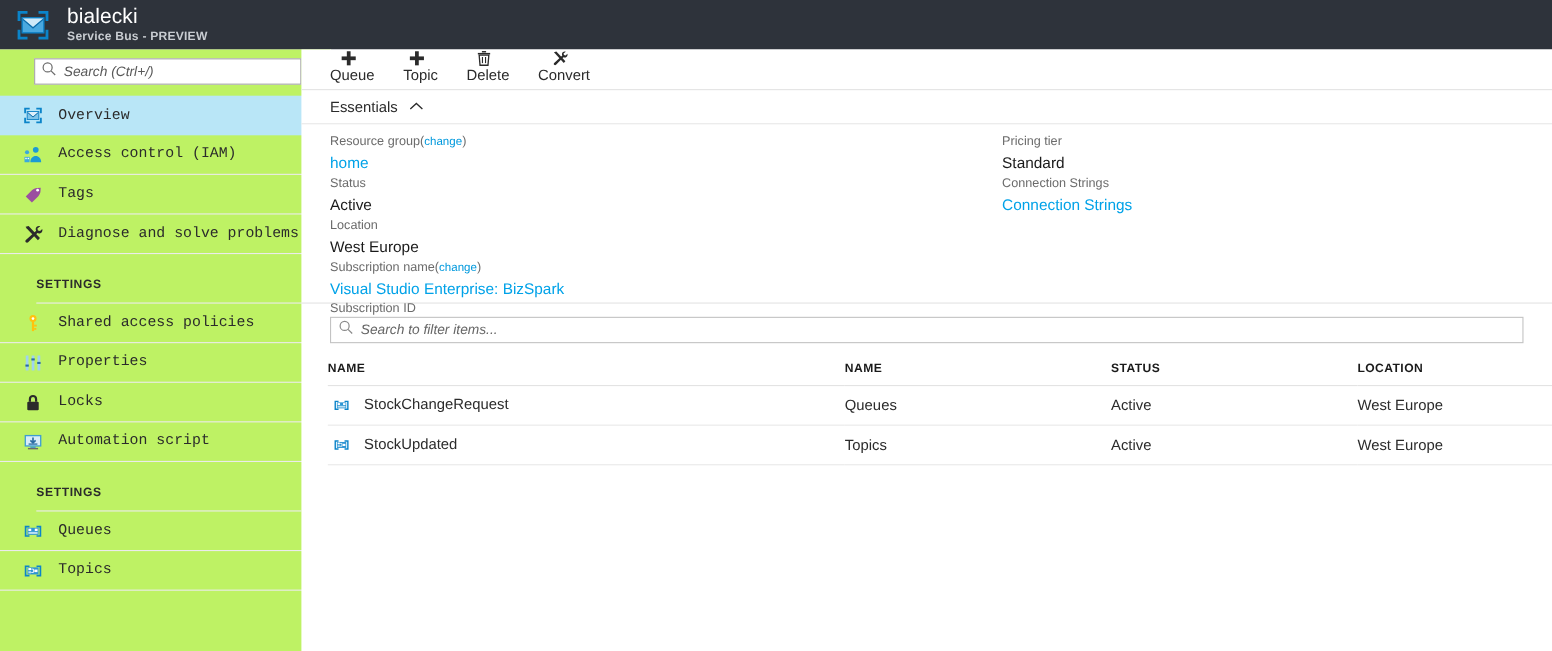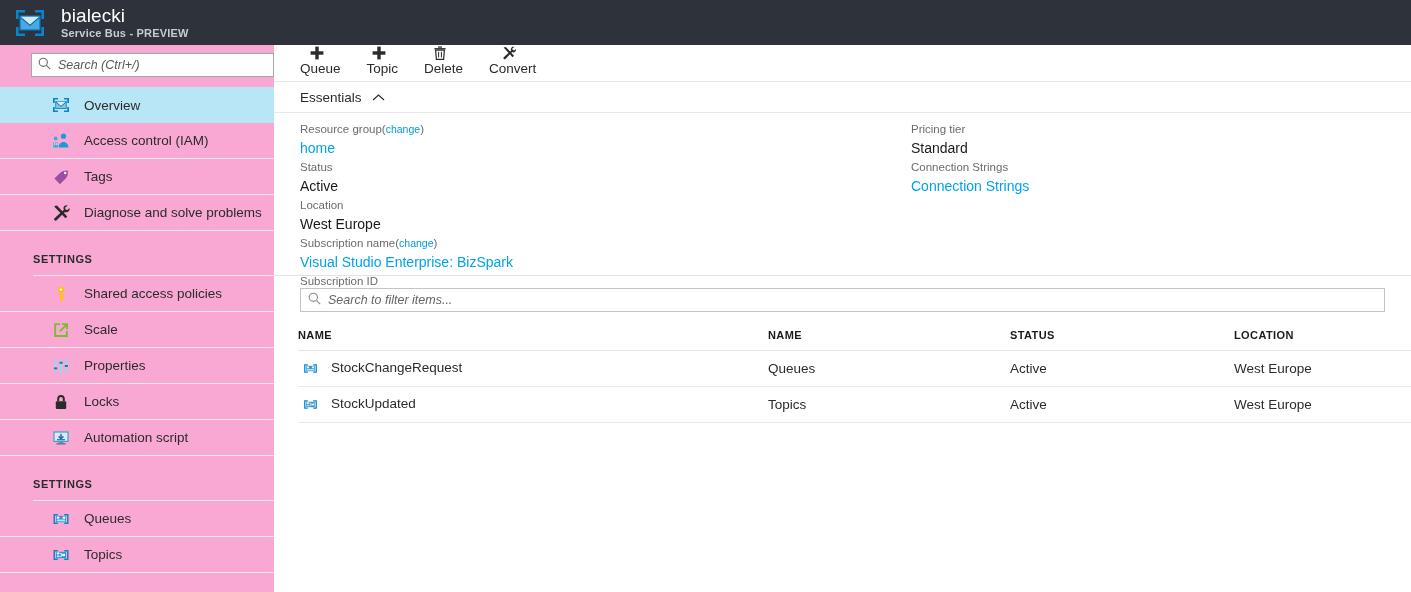--- a/index.html
+++ b/index.html
@@ -25,41 +25,42 @@
   }
   .topbar-sub {
     color: #c8ccd1; font-size: 11px; font-weight: bold;
     letter-spacing: .2px; display: block;
   }
 
   
   .sidebar {
     position: absolute; left: 0; top: 45px;
     width: 301px; height: 547px;
-    background: #f9a8d4;
+    background: #bef264;
     border-right: 1px solid #d6d6d6;
   }
   .search-wrap { padding: 8px 26px 0 31px; }
   .search-box {
     height: 24px; border: 1px solid #a6a6a6; background: #fff;
     display: flex; align-items: center; padding: 0 6px;
   }
   .search-box .mag { flex: none; margin-right: 7px; }
   .search-box input {
     border: 0; outline: 0; flex: 1 1 auto; font-size: 12.5px;
     font-family: "Liberation Sans", sans-serif;
     font-style: italic; color: #444;
   }
   .search-box input::placeholder { color: #595959; font-style: italic; opacity: 1; }
 
   .nav { margin-top: 10px; }
   .nav-item {
     height: 36px; display: flex; align-items: center;
-    padding-left: 51px; cursor: default;
+    padding-left: 20px; cursor: default;
     border-bottom: 1px solid #ebebeb;
+    font-family: Liberation Mono, monospace;
   }
   .nav-item .ico { width: 20px; height: 20px; flex: none; margin-right: 13px; }
   .nav-item .lbl { font-size: 13.5px; color: #2b2b2b; }
   .nav-item.selected { background: #b9e6f7; border-bottom: 0; }
   .nav-rule { height: 1px; background: #ebebeb; margin: 0 26px 0 33px; }
 
   .group-head {
     font-size: 11px; font-weight: bold; letter-spacing: .55px;
     color: #2b2b2b; padding: 22px 0 10px 33px;
   }
@@ -229,29 +230,20 @@
           <circle cx="10" cy="5.6" r="3.2" fill="#ffc20e"></circle>
           <circle cx="10" cy="5.6" r="1.2" fill="#ffffff"></circle>
           <rect x="9" y="8" width="2" height="9" fill="#ffc20e"></rect>
           <rect x="11" y="11.2" width="2.4" height="1.7" fill="#ffc20e"></rect>
           <rect x="11" y="14.2" width="2" height="1.6" fill="#ffc20e"></rect>
         </svg>
       </span>
       <span class="lbl">Shared access policies</span>
     </div>
 
-    <div class="nav-item">
-      <span class="ico">
-        <svg viewBox="0 0 20 20" width="20" height="20">
-          <path d="M3.2 3.2 h6 v1.9 H5.1 v9.8 h9.8 v-4 h1.9 v6 H3.2 Z" fill="#7dbb2f"></path>
-          <path d="M11 3.2 h6 v6 h-1.9 V6.4 l-5.6 5.6 -1.3-1.3 5.6-5.6 H11 Z" fill="#7dbb2f"></path>
-        </svg>
-      </span>
-      <span class="lbl">Scale</span>
-    </div>
 
     <div class="nav-item">
       <span class="ico">
         <svg viewBox="0 0 20 20" width="20" height="20">
           <rect x="3.4" y="3.2" width="2.5" height="13.6" fill="#9fd4ef"></rect>
           <rect x="8.8" y="3.2" width="2.5" height="13.6" fill="#9fd4ef"></rect>
           <rect x="14.1" y="3.2" width="2.5" height="13.6" fill="#9fd4ef"></rect>
           <rect x="3.1" y="11.4" width="3.1" height="1.9" fill="#2b6ca3"></rect>
           <rect x="8.5" y="5.8" width="3.1" height="1.9" fill="#2b6ca3"></rect>
           <rect x="13.8" y="9" width="3.1" height="1.9" fill="#2b6ca3"></rect>

